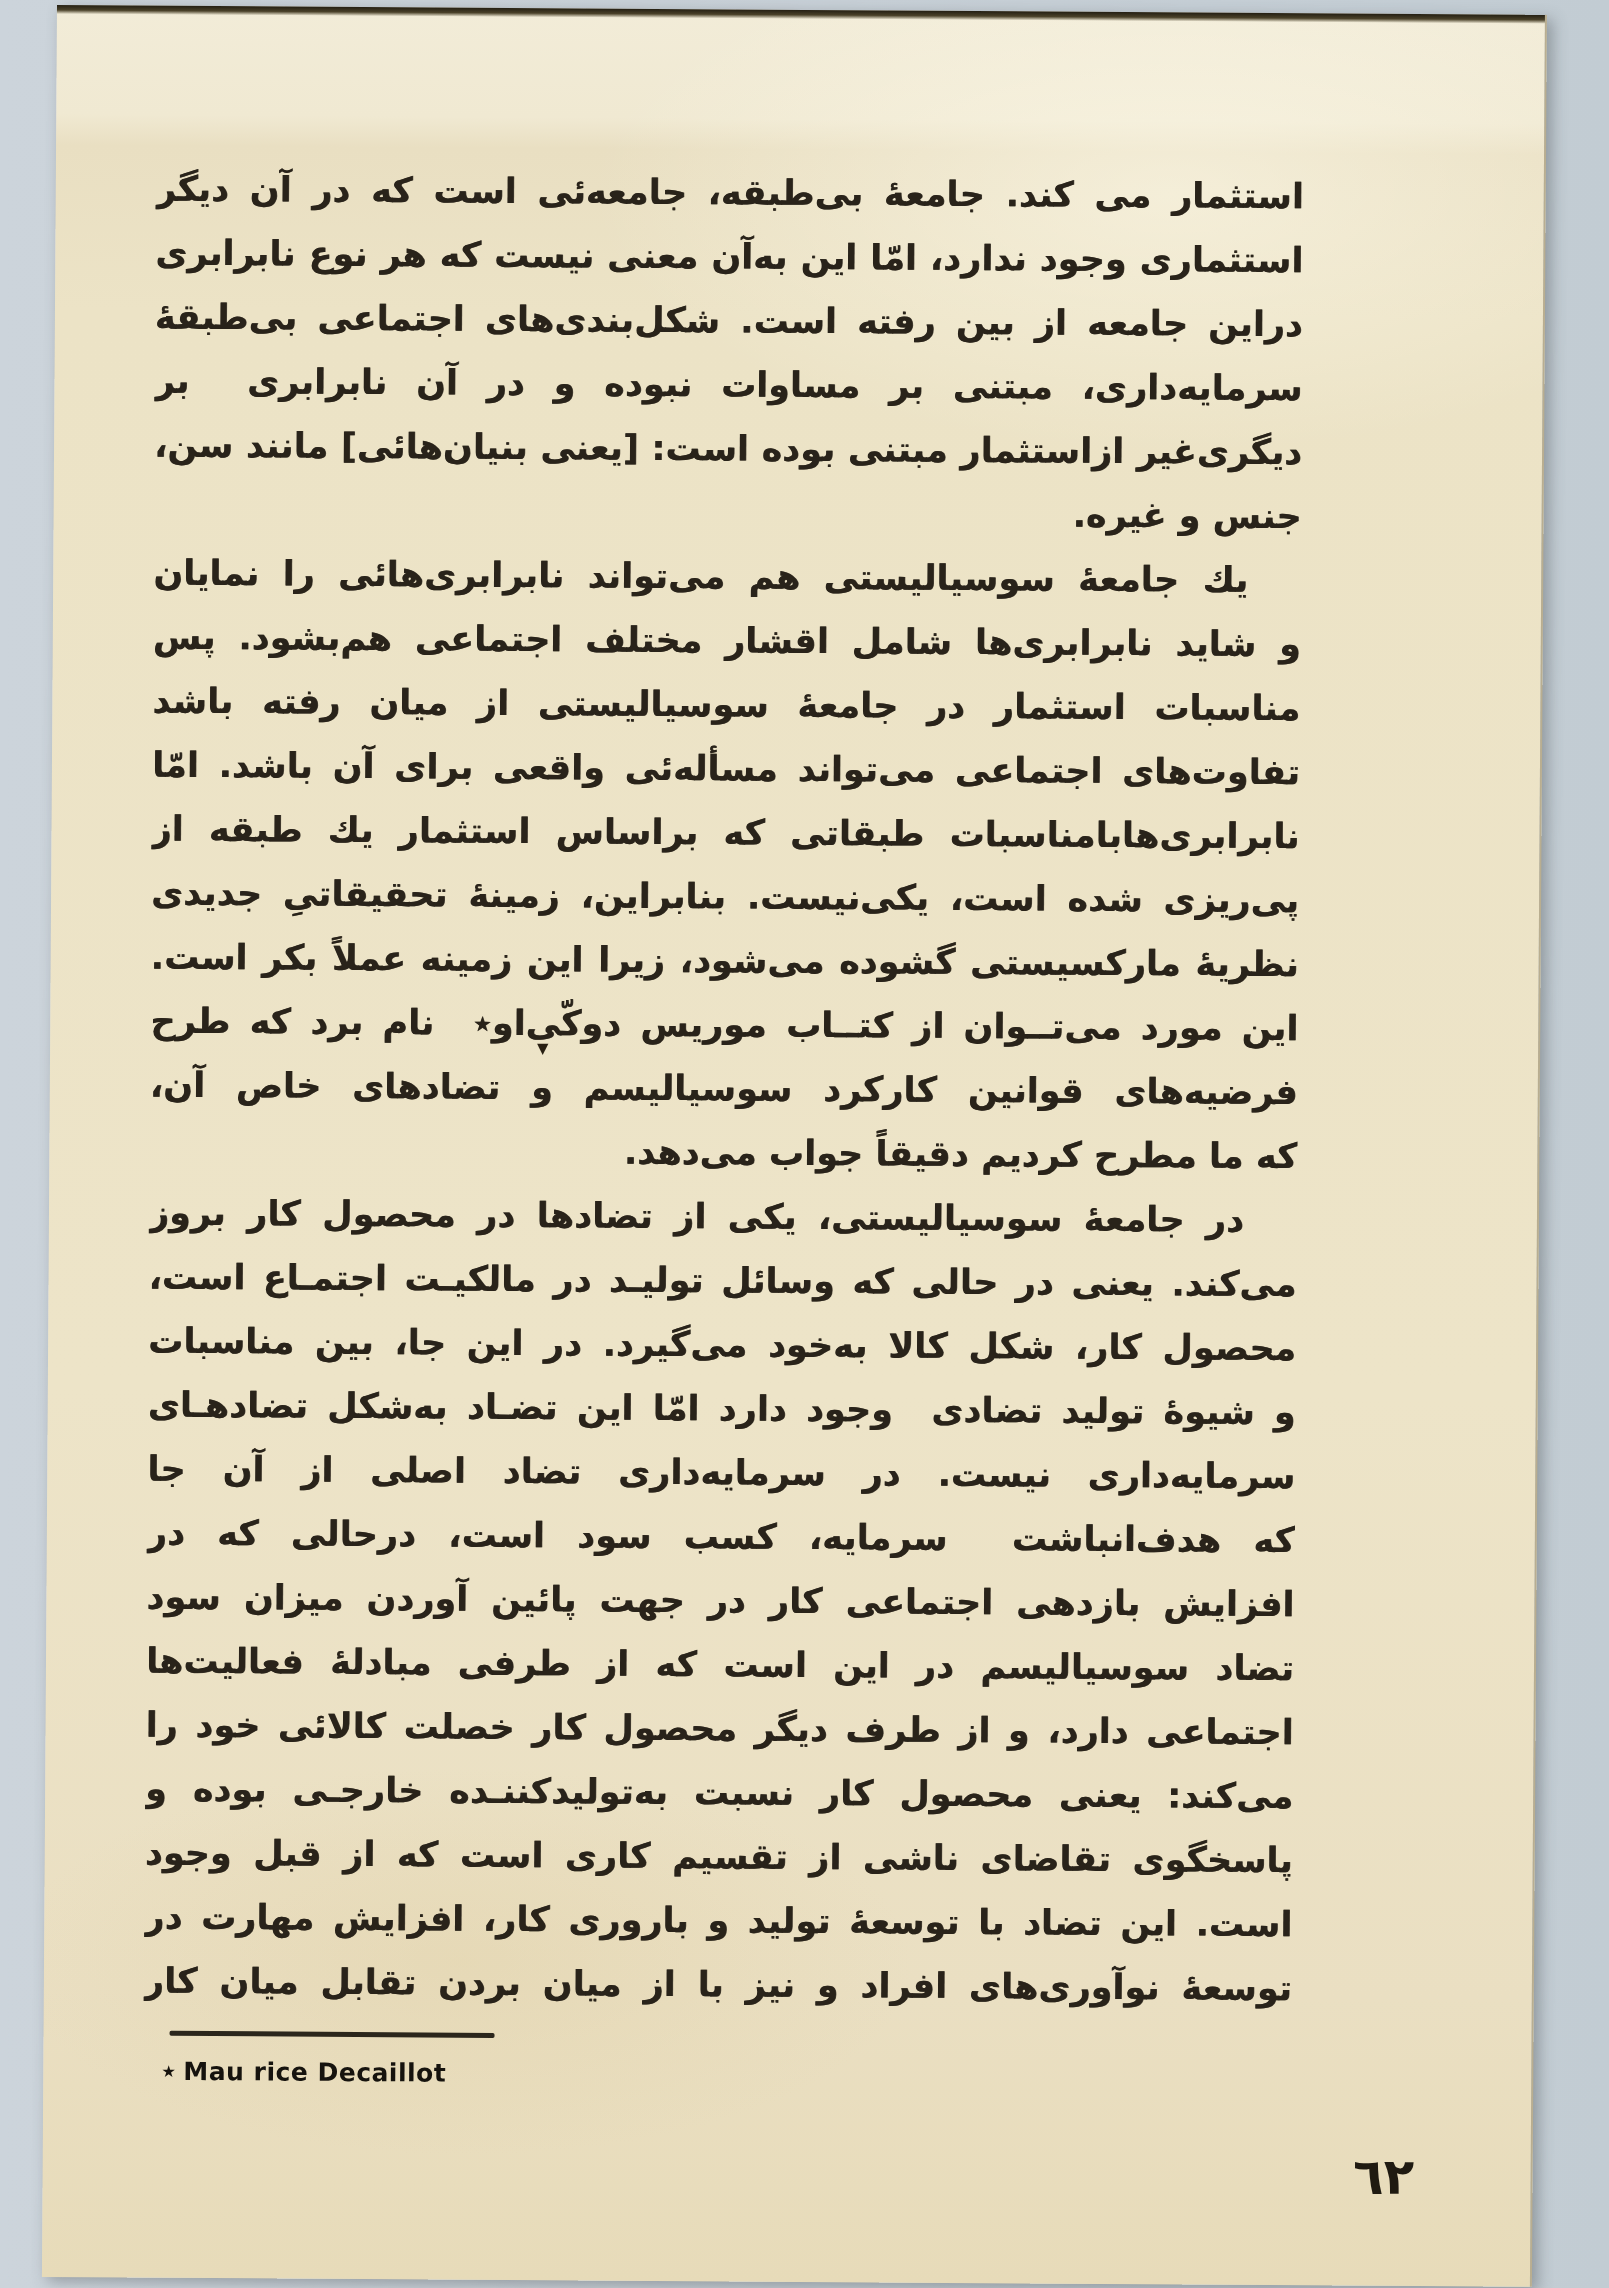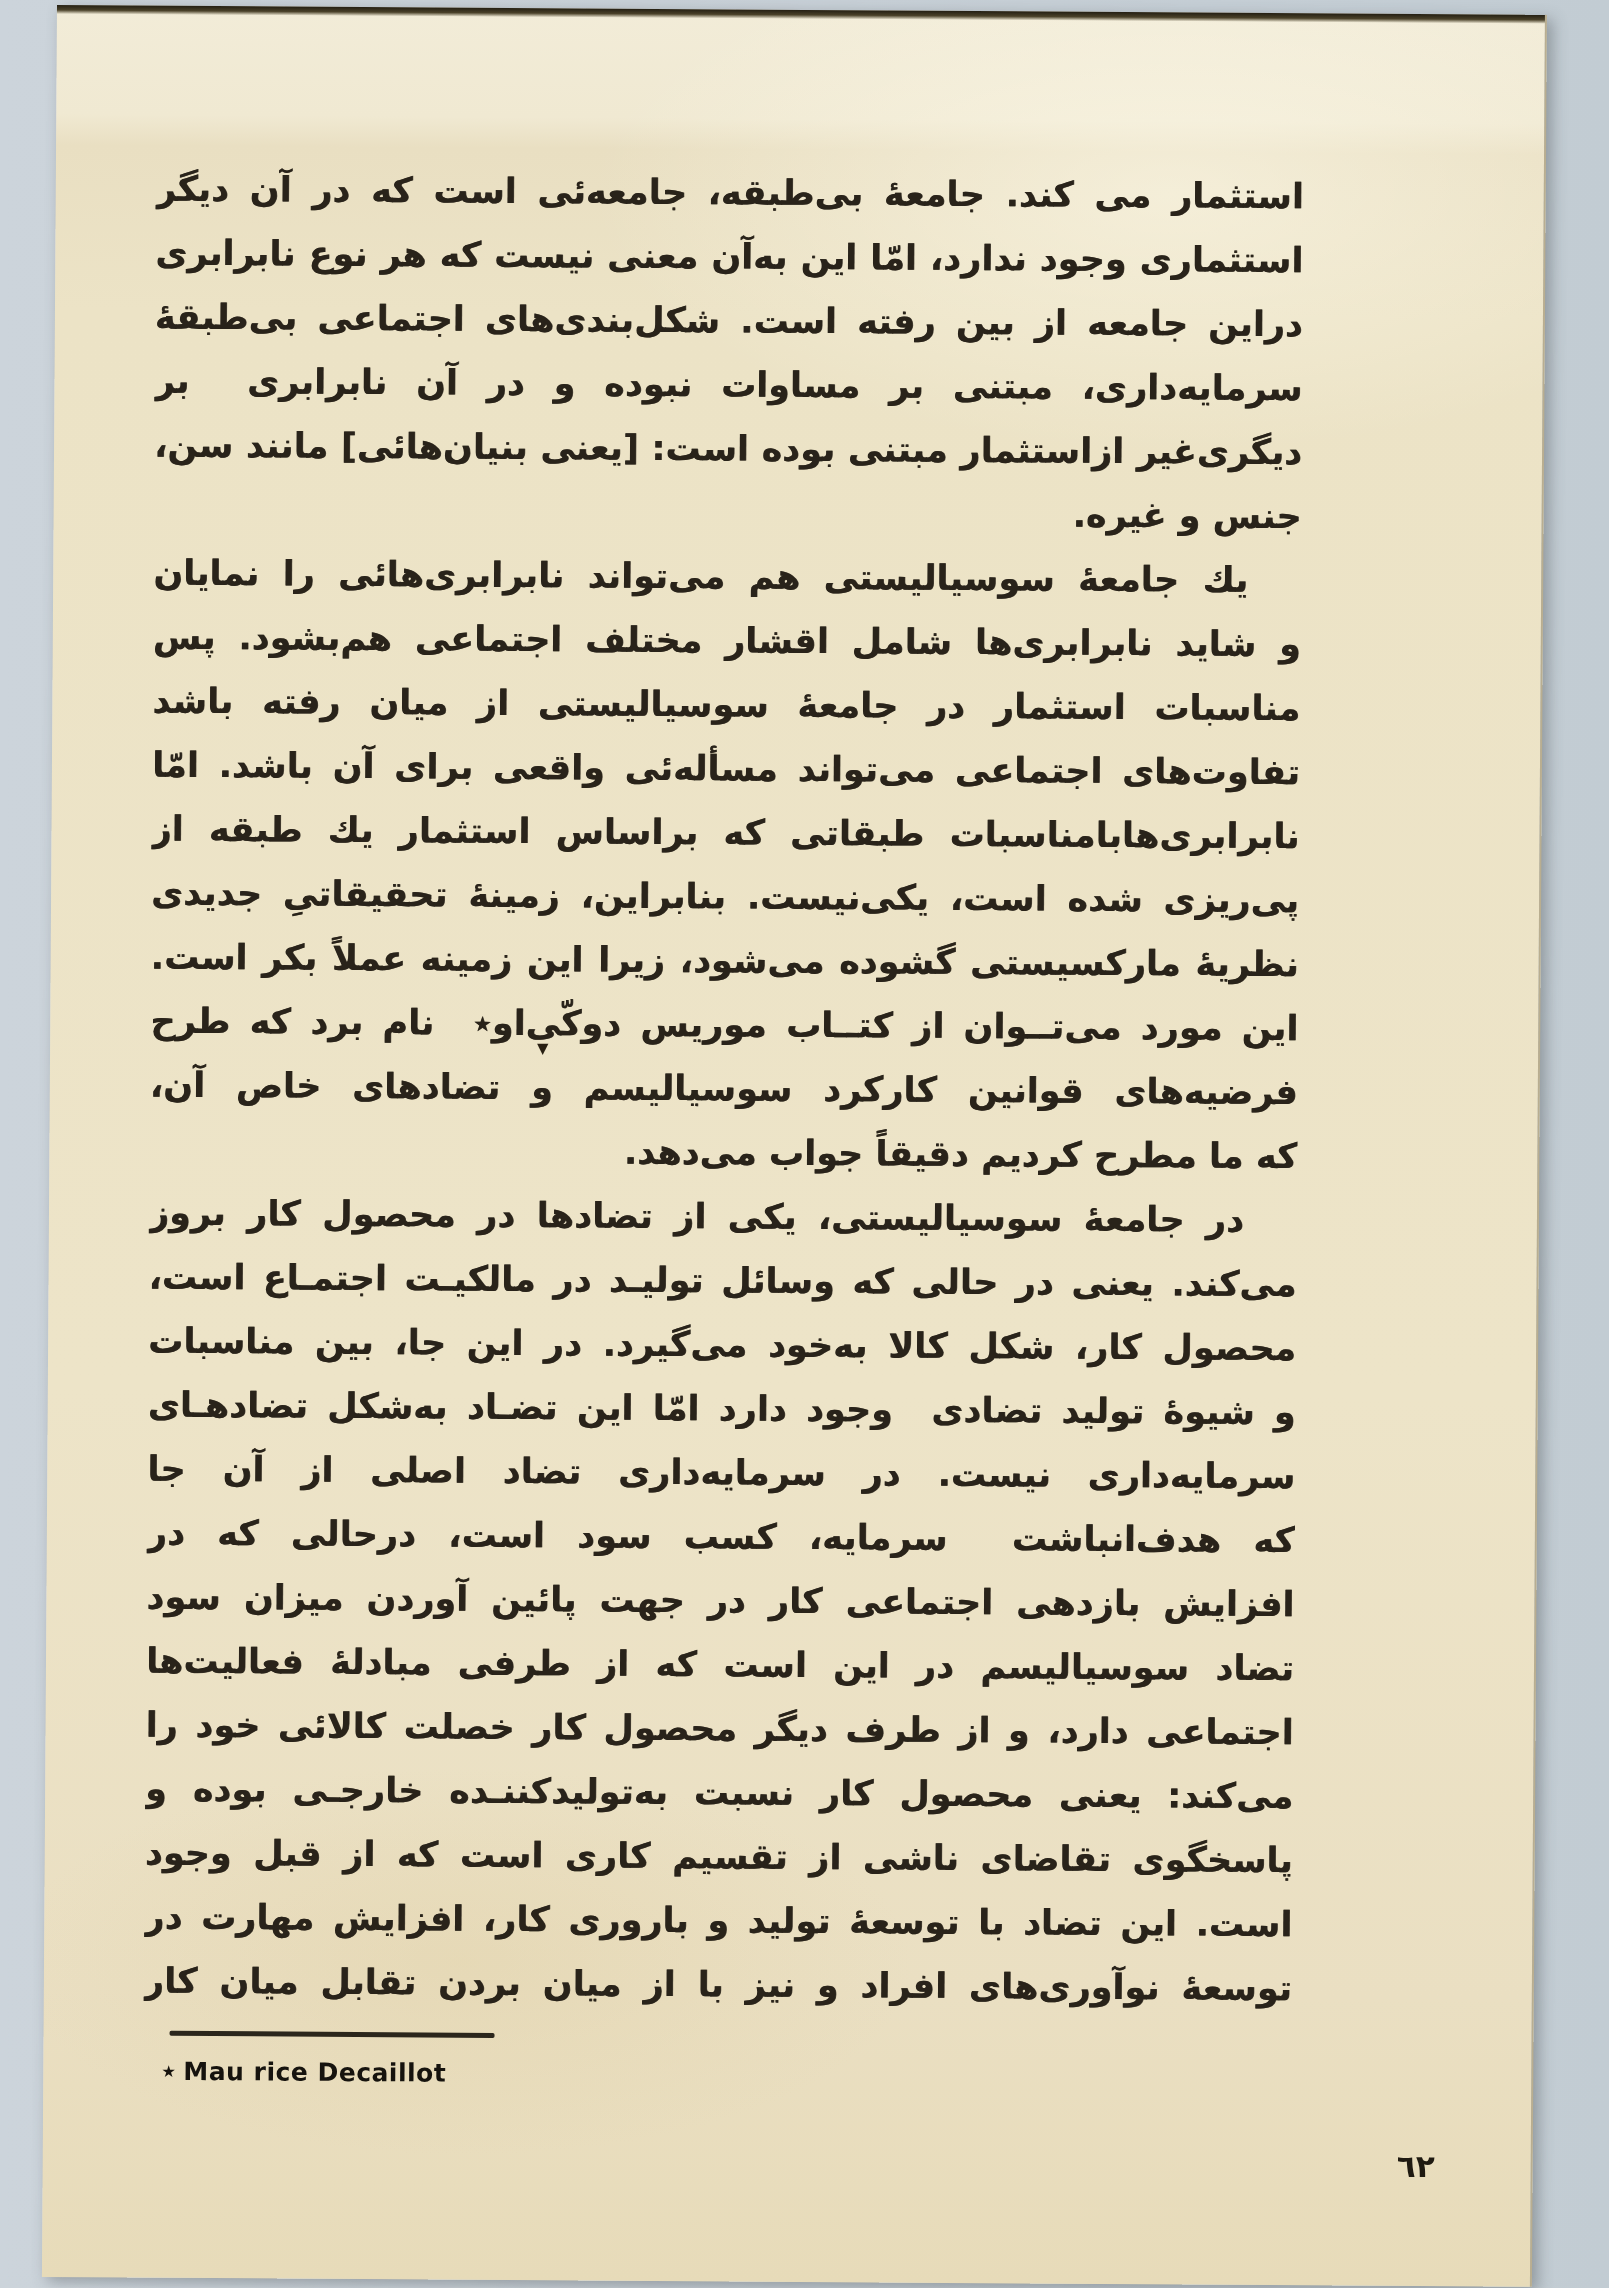--- a/index.html
+++ b/index.html
@@ -41,22 +41,22 @@
     position:absolute;left:126px;top:2025px;width:325px;height:4.6px;
     background:#2b261c;border-radius:1.8px;
   }
   .footnote{
     position:absolute;left:118px;top:2049px;direction:ltr;
     color:#16130e;font-size:25px;font-weight:700;letter-spacing:0.5px;
   }
   .footnote .marker{font-size:27px;margin-right:7.4px;}
   .pagenum{
     position:absolute;left:1290px;top:2134px;width:102px;
-    direction:rtl;
-    color:#1f1a11;font-size:31px;font-weight:700;
+    direction:rtl;text-align:center;
+    color:#1f1a11;font-size:50px;font-weight:700;
   }
 </style>
 </head>
 <body>
 
 <div class="paper">
   <div class="top-edge"></div>
   <div class="textblock" id="lines">
       <div class="line">استثمار می کند. جامعهٔ بی‌طبقه، جامعه‌ئی است که در آن دیگر مناسبات</div>
       <div class="line">استثماری وجود ندارد، امّا این به‌آن معنی نیست که هر نوع نابرابری</div>

